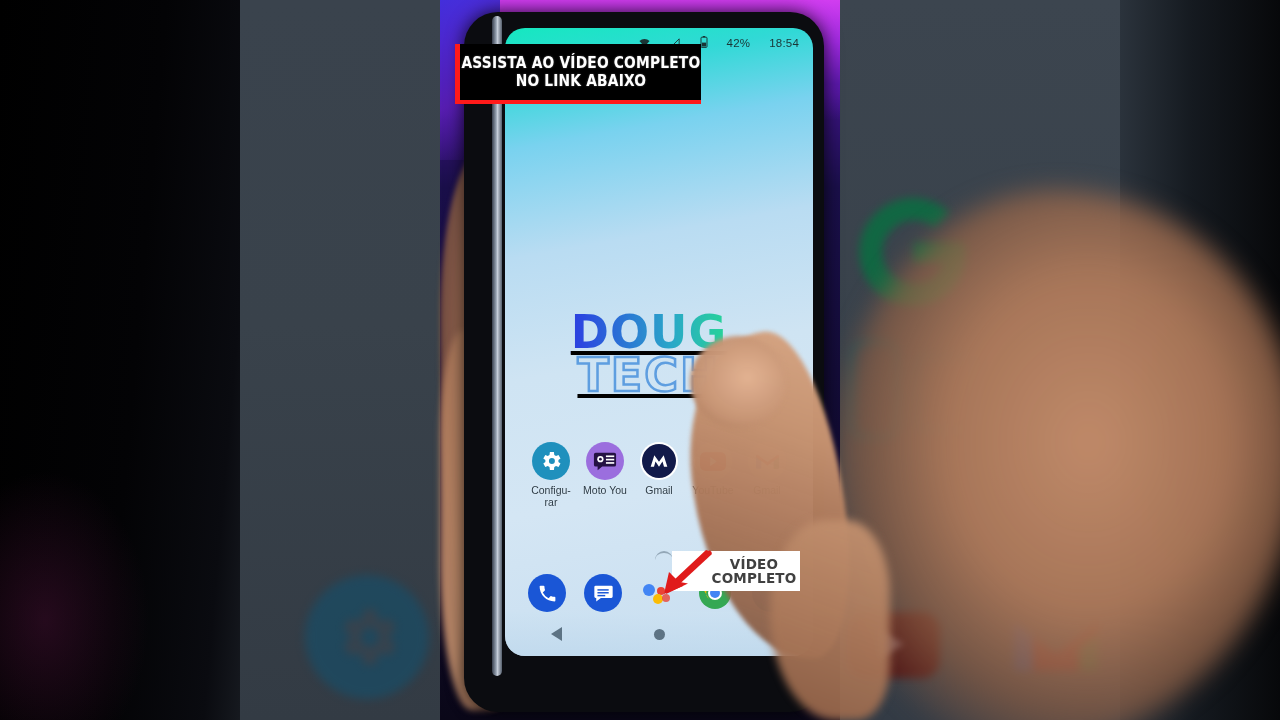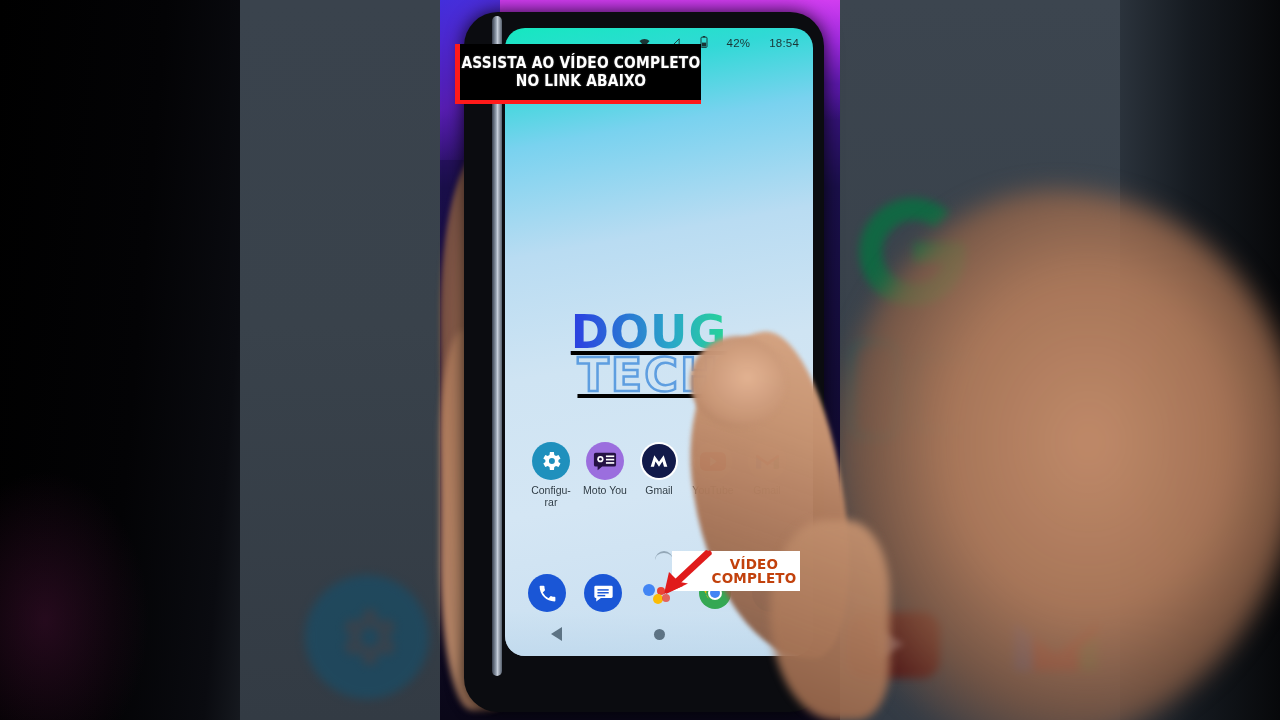--- a/index.html
+++ b/index.html
@@ -127,21 +127,21 @@
     border-left:5px solid #ff1a1a;border-bottom:4px solid #ff1a1a;box-sizing:border-box;
     display:flex;flex-direction:column;align-items:center;justify-content:center;gap:1px;}
   .banner-l{color:#fff;font-family:"DejaVu Sans",sans-serif;font-weight:bold;
     font-size:15px;letter-spacing:.2px;line-height:1.08;text-align:center;
     transform:scaleX(.92);white-space:nowrap;
     text-shadow:0 0 2px rgba(255,255,255,.35);}
 
   .cta{position:absolute;left:672px;top:551px;width:128px;height:40px;background:#fff;
     display:flex;flex-direction:column;align-items:center;justify-content:center;
     padding-left:36px;box-sizing:border-box;}
-  .cta-l{color:#c2410c;font-family:"DejaVu Sans",sans-serif;font-weight:bold;font-size:13.5px;
+  .cta-l{color:#404040;font-family:"DejaVu Sans",sans-serif;font-weight:bold;font-size:13.5px;
     line-height:1.05;letter-spacing:.2px;white-space:nowrap;}
   .arrow{position:absolute;left:660px;top:548px;width:54px;height:48px;}
 </style>
 </head>
 <body>
 
 <div id="stage">
 
   <div class="bg">
     <div class="bg-left"></div>

